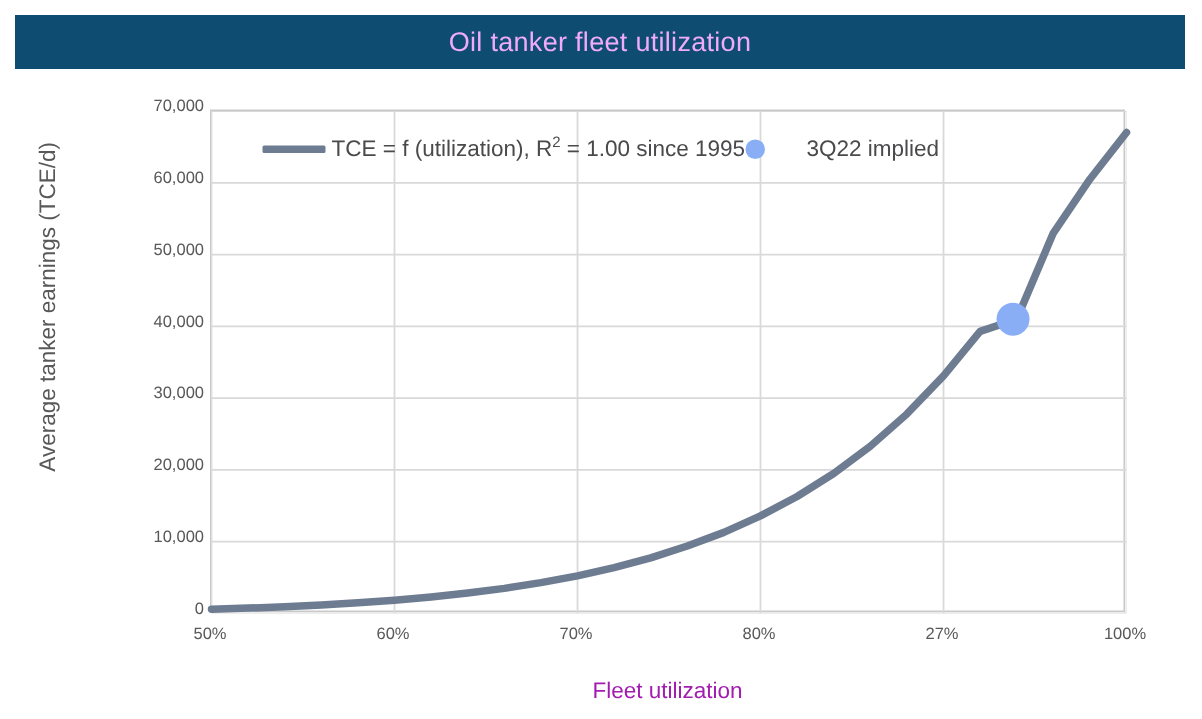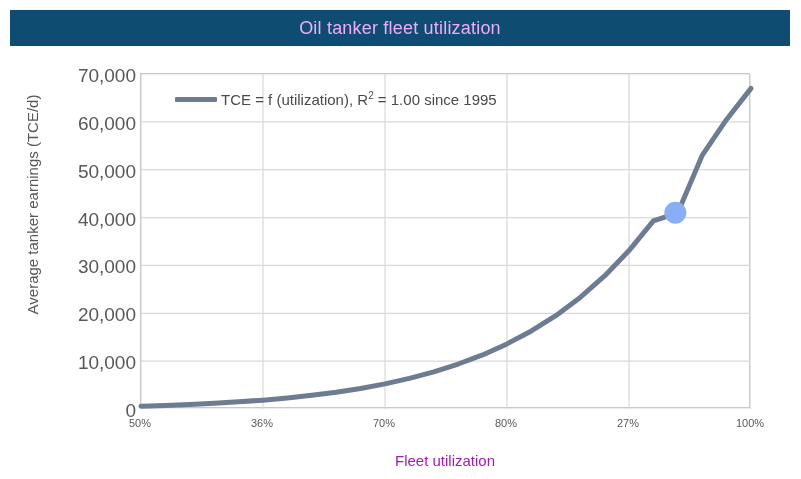--- a/index.html
+++ b/index.html
@@ -70,21 +70,21 @@
     display: block;
     overflow: visible;
   }
 
   
   .ytick {
     position: absolute;
     right: 0;
     width: 132px;
     text-align: right;
-    font-size: 19px;
+    font-size: 11px;
     color: #58585a;
     line-height: 1;
     white-space: nowrap;
   }
   #ytick-layer {
     position: absolute;
     left: 0;
     top: 0;
     width: 136px;
     height: 479px;
@@ -216,25 +216,29 @@
         <polyline points="0.00,332.13 24.40,331.41 48.80,330.45 73.20,329.26 97.60,327.82 122.00,326.15 146.40,323.99 170.80,321.36 195.20,318.25 219.60,314.42 244.00,309.88 268.40,304.37 292.80,297.91 317.20,290.01 341.60,280.92 366.00,269.91 390.40,256.99 414.80,241.68 439.20,223.49 463.60,201.96 488.00,176.59 512.40,146.92 536.80,138.79 561.20,81.36 585.60,45.46 610.00,14.36" fill="none" stroke="#6E7C92" stroke-width="5" stroke-linecap="round" stroke-linejoin="round"></polyline>
         <circle cx="534.36" cy="138.79" r="11" fill="#8AAEF5"></circle>
       </svg>
   </div>
 
   <div id="legend">
     <div class="legend-entry" id="legend-entry-fit">
       <span class="legend-line-swatch"></span>
       <span class="legend-label"><span>TCE = f (utilization), R</span><sup>2</sup><span> = 1.00 since 1995</span></span>
     </div>
+    <div class="legend-entry" id="legend-entry-point">
+      <span class="legend-dot-swatch"></span>
+      <span class="legend-label">3Q22 implied</span>
+    </div>
   </div>
 
   <div id="xtick-layer">
       <div class="xtick" style="left: 140px;">50%</div>
-      <div class="xtick" style="left: 262px;">36%</div>
+      <div class="xtick" style="left: 262px;">60%</div>
       <div class="xtick" style="left: 384px;">70%</div>
       <div class="xtick" style="left: 506px;">80%</div>
       <div class="xtick" style="left: 628px;">27%</div>
       <div class="xtick" style="left: 750px;">100%</div>
     </div>
 
   <div id="xlabel">Fleet utilization</div>
 
 </div>
 

